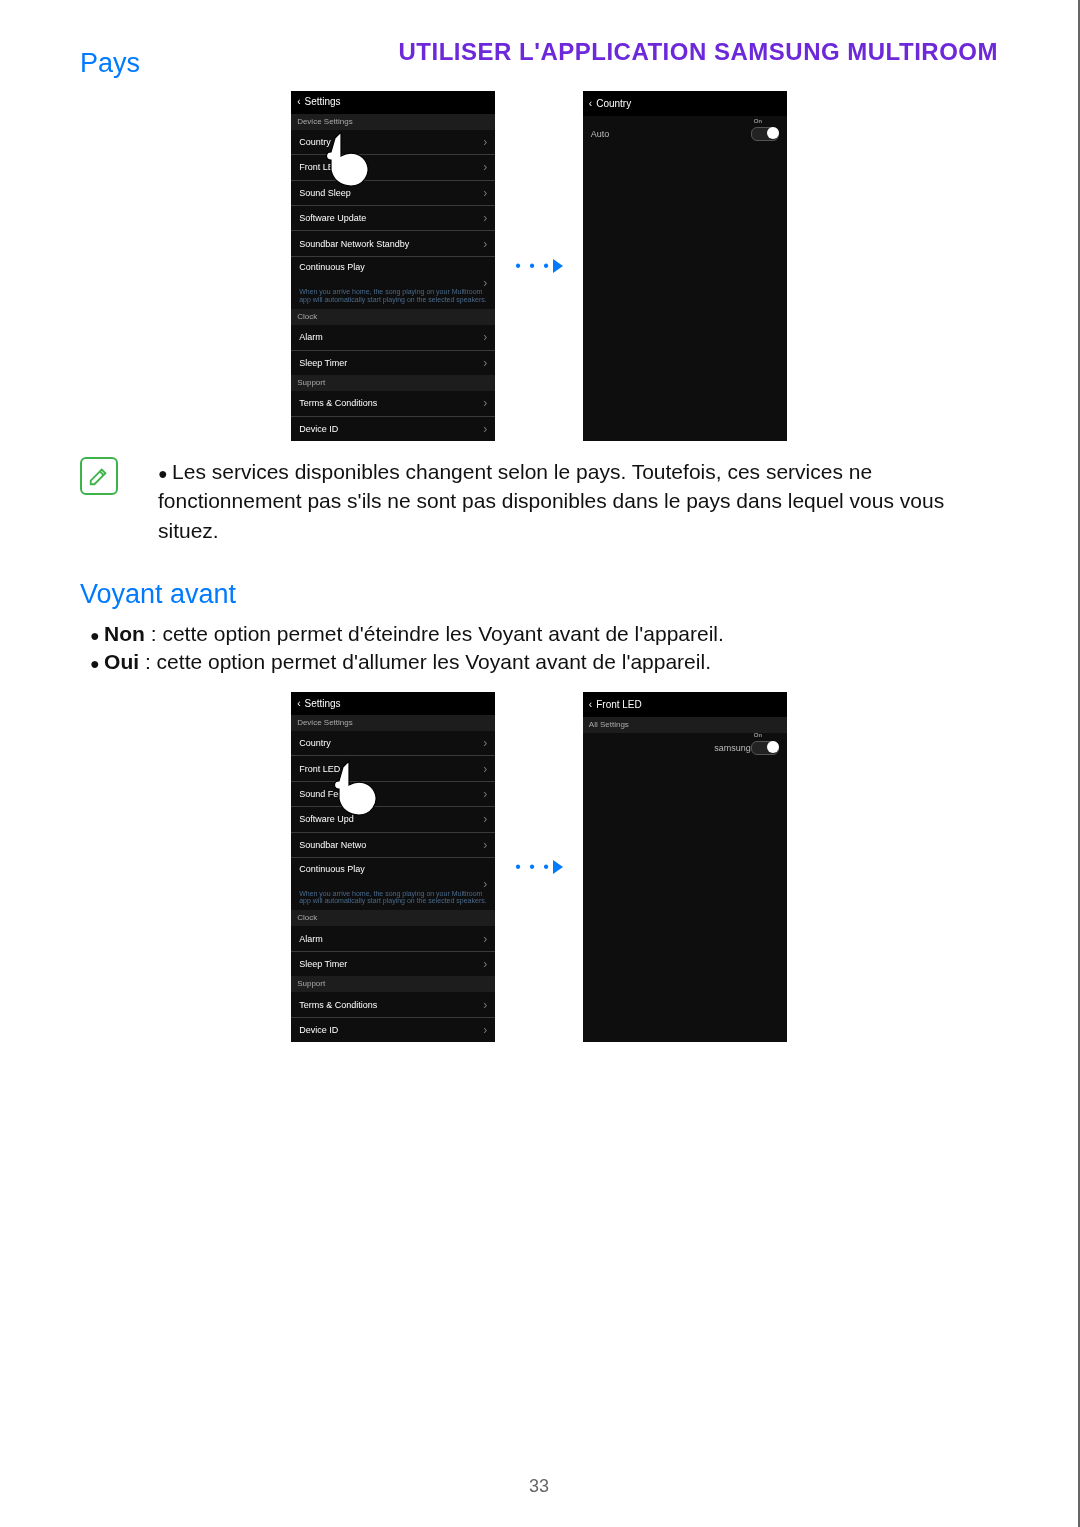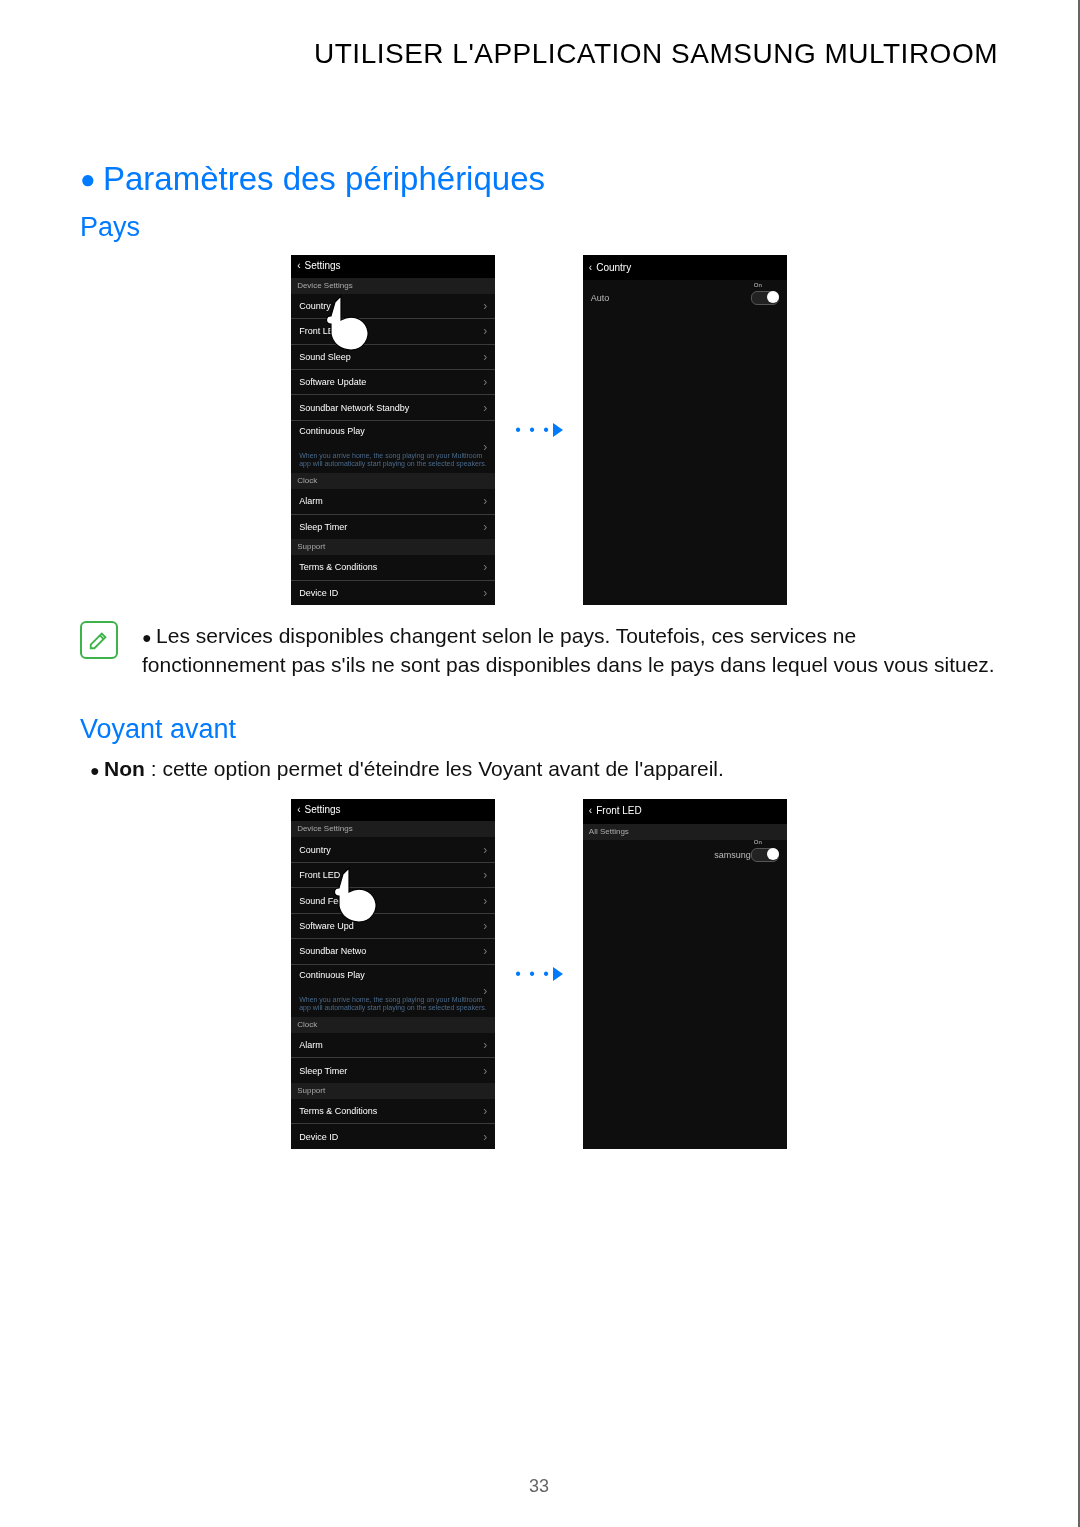--- a/index.html
+++ b/index.html
@@ -1,18 +1,18 @@
 <!DOCTYPE html>
 <html><head>
 <meta charset="utf-8">
 <style>
   html,body{margin:0;padding:0;background:#fff;}
   body{font-family:Helvetica,Arial,sans-serif;color:#111;width:1080px;min-height:1527px;position:relative;}
   .page{width:1080px;min-height:1527px;position:relative;padding:40px 80px 0 80px;box-sizing:border-box;border-right:2px solid #666;}
-  .header{position:absolute;top:38px;right:80px;font-size:28px;color:#000000;letter-spacing:.5px;}
+  .header{position:absolute;top:38px;right:80px;font-size:24px;color:#6d28d9;letter-spacing:.5px;font-weight:bold;}
   .section-title{font-size:33px;color:#007aff;margin:120px 0 14px 0;font-weight:400;}
   .bullet-main::before{content:"● ";font-size:26px;color:#007aff;vertical-align:2px;}
   .sub-title{font-size:27px;color:#007aff;margin:8px 0 12px 0;font-weight:400;}
   .body-line{font-size:21px;color:#111;margin:6px 0 20px 0;}
   .body-line b{font-weight:bold;}
   .screens{display:flex;align-items:center;justify-content:center;gap:20px;margin:8px 0 16px 0;}
   .phone{width:204px;height:350px;background:#0e0e0e;color:#fff;box-sizing:border-box;display:flex;flex-direction:column;overflow:hidden;}
   .phone .top{height:24px;display:flex;align-items:center;background:#000;color:#fff;font-size:10px;padding:0 6px;border-bottom:1px solid #000;}
   .phone .top .back{margin-right:4px;}
   .phone .sect-lbl{background:#1d1d1d;color:#aaa;font-size:8px;padding:4px 6px;line-height:1;}
@@ -27,38 +27,37 @@
   .toggle .on{position:absolute;right:16px;top:-10px;color:#ccc;font-size:6px;}
   .fill{flex:1;}
   .arrow-sep{display:flex;align-items:center;}
   .arrow-sep .dots{color:#007aff;font-size:16px;letter-spacing:2px;}
   .arrow-sep .tri{width:0;height:0;border-left:10px solid #007aff;border-top:7px solid transparent;border-bottom:7px solid transparent;margin-left:2px;}
   .hand{position:absolute;width:60px;height:62px;pointer-events:none;}
   .hand svg{width:100%;height:100%;}
   .phone-wrap{position:relative;}
   .phone-wrap.a .hand{left:30px;top:38px;}
   .phone-wrap.b .hand{left:38px;top:66px;}
-  .note-row{display:flex;gap:24px;margin:6px 0 34px 0;align-items:flex-start;}
+  .note-row{display:flex;gap:40px;margin:6px 0 34px 0;align-items:flex-start;}
   .note-icon{width:34px;height:34px;border:2px solid #3db349;border-radius:6px;display:flex;align-items:center;justify-content:center;flex:none;}
   .note-icon svg{width:22px;height:22px;stroke:#3db349;fill:none;stroke-width:2;}
   .note-list{font-size:21px;color:#111;line-height:1.4;}
   .note-list .bl::before{content:"● ";font-size:16px;}
   ul.simple{list-style:none;padding:0;margin:0 0 18px 10px;}
   ul.simple li{font-size:21px;color:#111;margin:4px 0;}
   ul.simple li::before{content:"● ";font-size:16px;}
   .page-num{position:absolute;bottom:30px;left:0;width:100%;text-align:center;color:#666;font-size:18px;}
 </style>
 </head>
 <body>
 
 <div class="page">
 
   <div class="header">UTILISER L'APPLICATION SAMSUNG MULTIROOM</div>
 
-  <div class="section-title bullet-main">Paramètres des périphériques</div>
 
   <div class="sub-title">Pays</div>
 
   <div class="screens">
     <div class="phone-wrap a">
       <div class="phone">
         <div class="top">
             <span class="back">‹</span>
             <span>Settings</span>
           </div>
@@ -145,20 +144,21 @@
         </svg>
     </div>
     <div class="note-list">
       <div class="bl"><span>Les services disponibles changent selon le pays. Toutefois, ces services ne fonctionnement pas s'ils ne sont pas disponibles dans le pays dans lequel vous vous situez.</span></div>
     </div>
   </div>
 
   <div class="sub-title">Voyant avant</div>
   <ul class="simple">
     <li><b>Non</b><span> : cette option permet d'éteindre les Voyant avant de l'appareil.</span></li>
+    <li><b>Oui</b><span> : cette option permet d'allumer les Voyant avant de l'appareil.</span></li>
   </ul>
 
   <div class="screens">
     <div class="phone-wrap b">
       <div class="phone">
         <div class="top">
             <span class="back">‹</span>
             <span>Settings</span>
           </div>
         <div class="sect-lbl">Device Settings</div>

